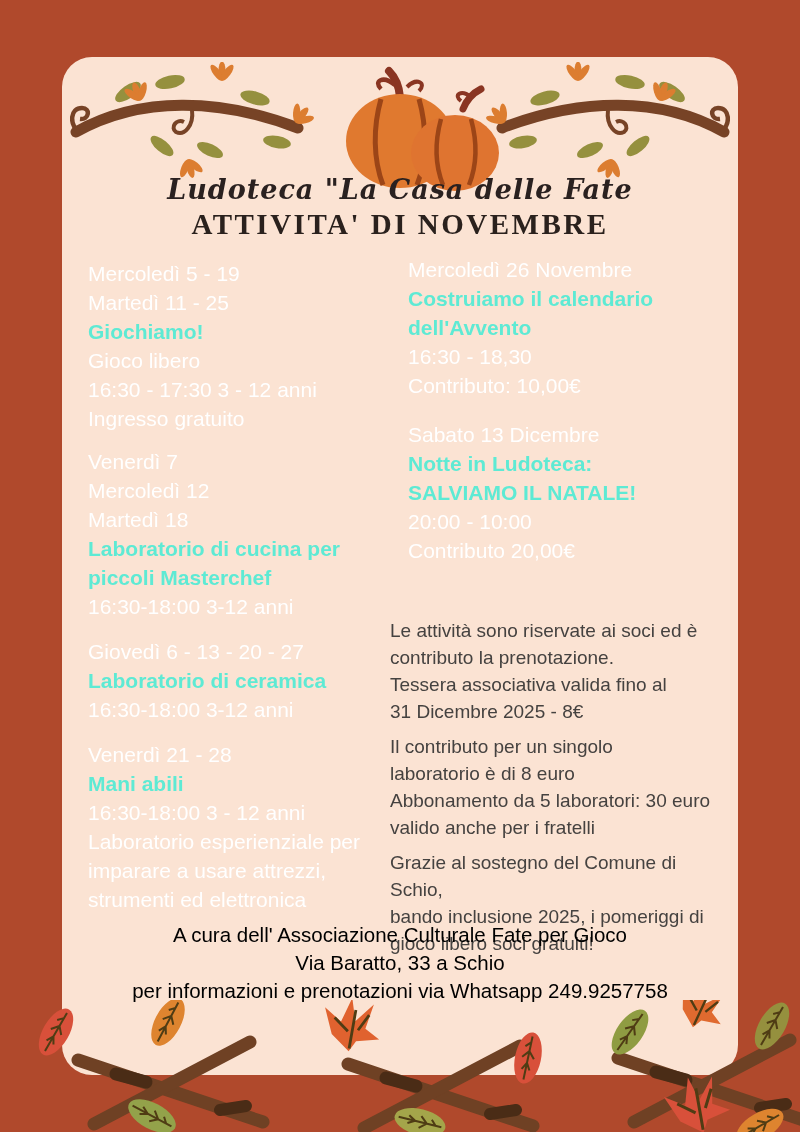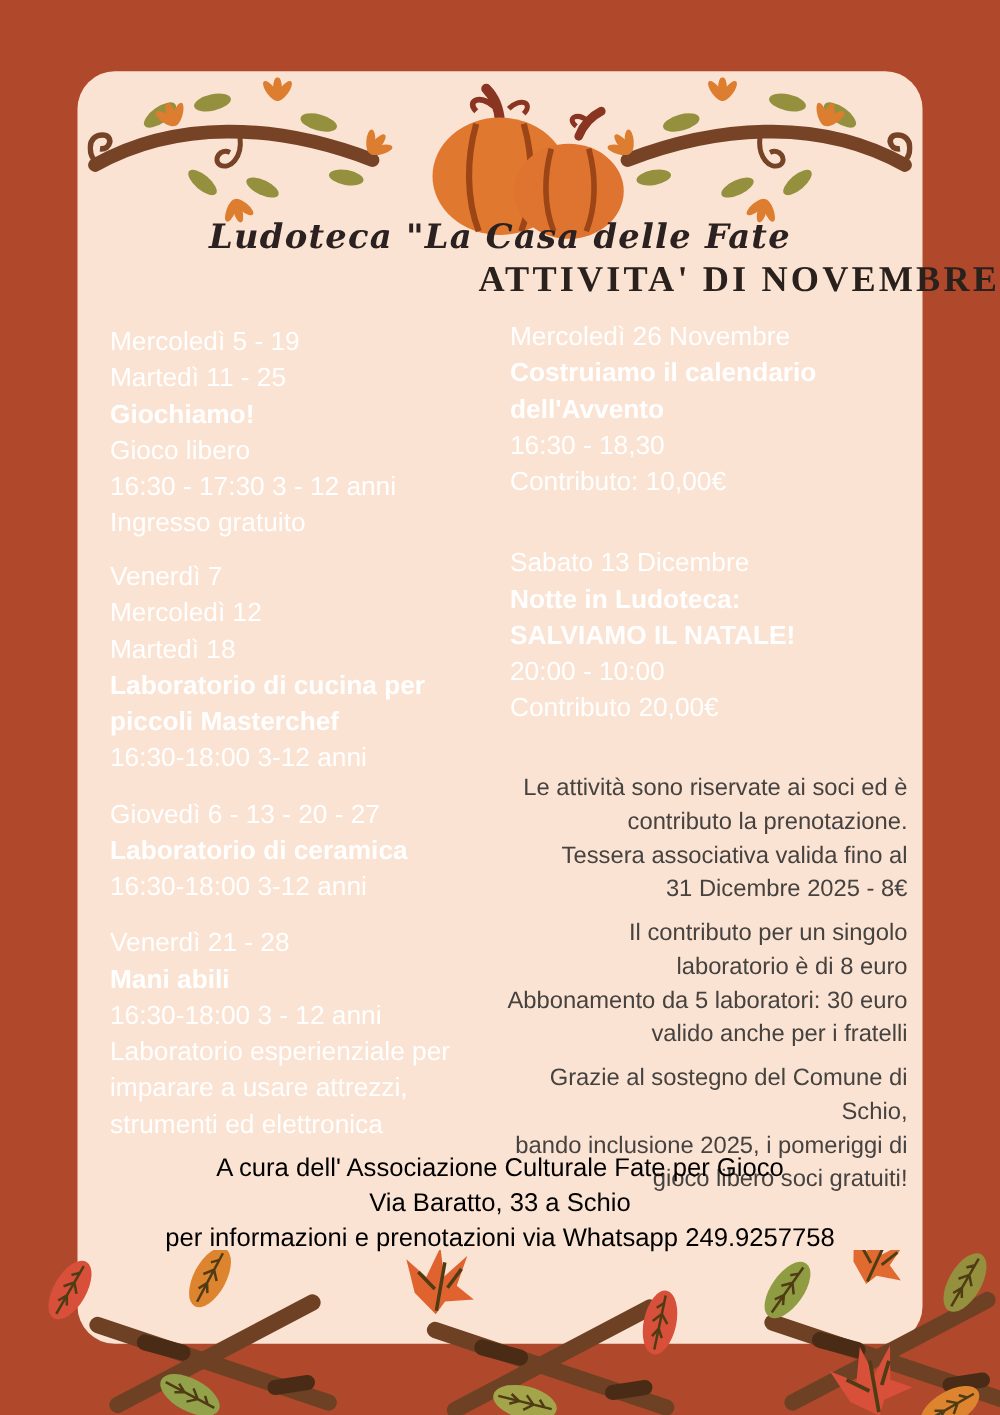--- a/index.html
+++ b/index.html
@@ -13,33 +13,33 @@
     background:#fbe3d3;border-radius:30px;
   }
   .topdeco{position:absolute;left:70px;top:62px;width:660px;height:132px}
   .botdeco{position:absolute;left:0;top:1000px;width:800px;height:132px}
   .brand{
     position:absolute;left:0;top:174px;width:100%;text-align:center;
     font-family:"DejaVu Serif","Liberation Serif",serif;font-style:italic;font-weight:700;
     font-size:27px;color:#2a2120;letter-spacing:1px;
   }
   .title{
-    position:absolute;left:0;top:208px;width:100%;text-align:right;
+    position:absolute;left:0;top:208px;width:100%;text-align:center;
     font-family:"Liberation Serif","DejaVu Serif",serif;font-weight:700;
     font-size:29px;letter-spacing:2.5px;color:#2a211d;
   }
   .colL{position:absolute;left:88px;top:259px;width:318px}
   .colR{position:absolute;left:408px;top:255px;width:330px}
   .blk{margin-bottom:14px}
   .blk.g16{margin-bottom:16px}
-  .blk.g30{margin-bottom:36px}
+  .blk.g30{margin-bottom:20px}
   .ln{font-size:21px;line-height:29px;color:#ffffff}
-  .ln.b{font-weight:700;color:#ffffff}
+  .ln.b{font-weight:700;color:#5eead4}
   .ln.u{text-decoration:underline;color:#403c3a}
-  .notes{position:absolute;left:390px;top:617px;width:336px;text-align:right}
+  .notes{position:absolute;left:390px;top:617px;width:336px;text-align:left}
   .note-p{margin-bottom:8px}
   .note-ln{font-size:19px;line-height:27px;color:#454240}
   .footer{position:absolute;left:62px;top:921px;width:676px;text-align:center}
   .foot-ln{font-size:20.5px;line-height:28px;color:#000000}
 </style>
 </head>
 <body>
 
 <div class="card"></div>
 

